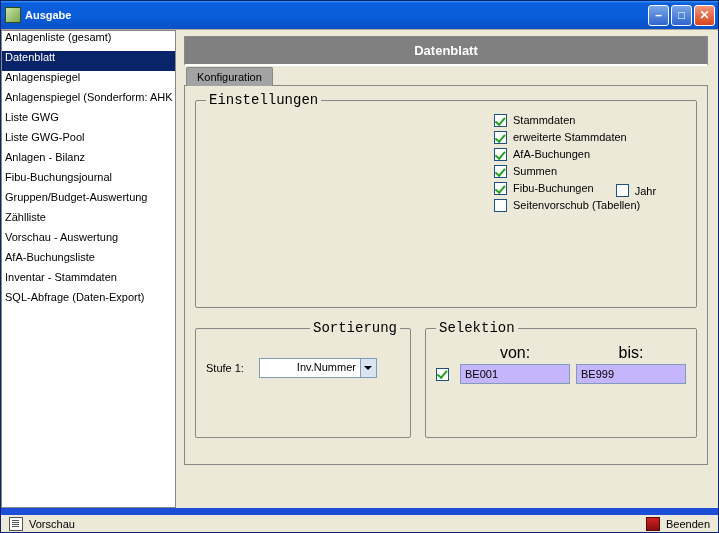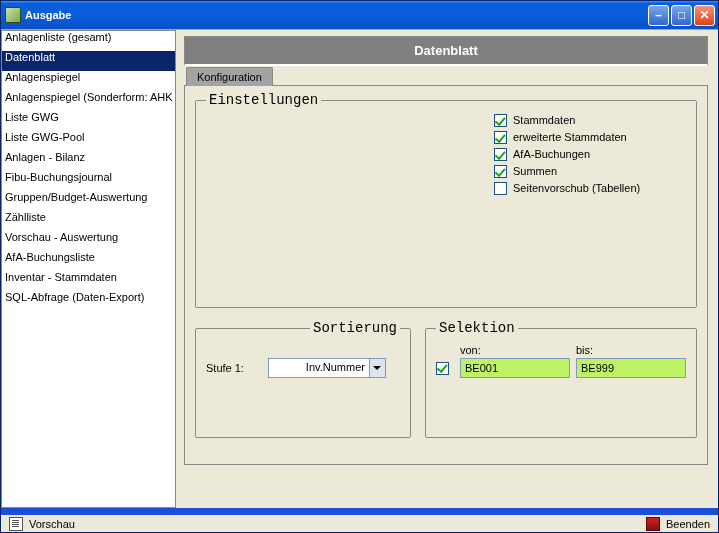--- a/index.html
+++ b/index.html
@@ -161,21 +161,21 @@
   }
   .chk-row .sublabel { margin-left: 14px; display: inline-flex; align-items: center;}
   .sublabel .chk { margin-left: 8px; margin-right: 6px; }
 
   .bottom-row {
     display: flex;
     gap: 14px;
     margin-top: 12px;
   }
   .sort-box { flex: 0 0 216px; height: 118px; text-align: right; }
-  .sort-inner { display: flex; align-items: center; margin-top: 14px; gap: 24px;}
+  .sort-inner { display: flex; align-items: center; margin-top: 14px; gap: 15px;}
   .combo {
     display: inline-flex;
     border: 1px solid #7f9db9;
     background: #fff;
     height: 20px;
     width: 118px;
     padding-left: 17px;
   }
   .combo .combo-text { flex:1; padding: 2px 4px; }
   .combo .combo-btn {
@@ -191,24 +191,24 @@
   }
 
   .sel-box { flex: 1; height: 118px; }
   .sel-grid {
     display: grid;
     grid-template-columns: 18px 110px 110px;
     gap: 2px 6px;
     align-items: center;
     margin-top: 0;
   }
-  .sel-grid .lbl { font-size: 11px; }
+  .sel-grid .lbl { font-size: 16px; text-align: center; }
   .textinput {
     border: 1px solid #7f9db9;
-    background: #bef264;
+    background: #c4b5fd;
     height: 20px;
     padding: 2px 4px;
     font-family: inherit;
     font-size: 11px;
     width: 100%;
   }
 
   .statusbar {
     height: 24px;
     border-top: 7px solid #1d4ed8;
@@ -286,20 +286,28 @@
                 </div>
                 <div class="chk-row">
                   <span class="chk checked"></span>
                   <span>AfA-Buchungen</span>
                 </div>
                 <div class="chk-row">
                   <span class="chk checked"></span>
                   <span>Summen</span>
                 </div>
                 <div class="chk-row">
+                  <span class="chk checked"></span>
+                  <span>Fibu-Buchungen</span>
+                  <span class="sublabel">
+                    <span class="chk"></span>
+                    <span>Jahr</span>
+                  </span>
+                </div>
+                <div class="chk-row">
                   <span class="chk"></span>
                   <span>Seitenvorschub (Tabellen)</span>
                 </div>
               </div>
           </fieldset>
 
           <div class="bottom-row">
             <fieldset class="sort-box">
               <legend>Sortierung</legend>
               <div class="sort-inner">

